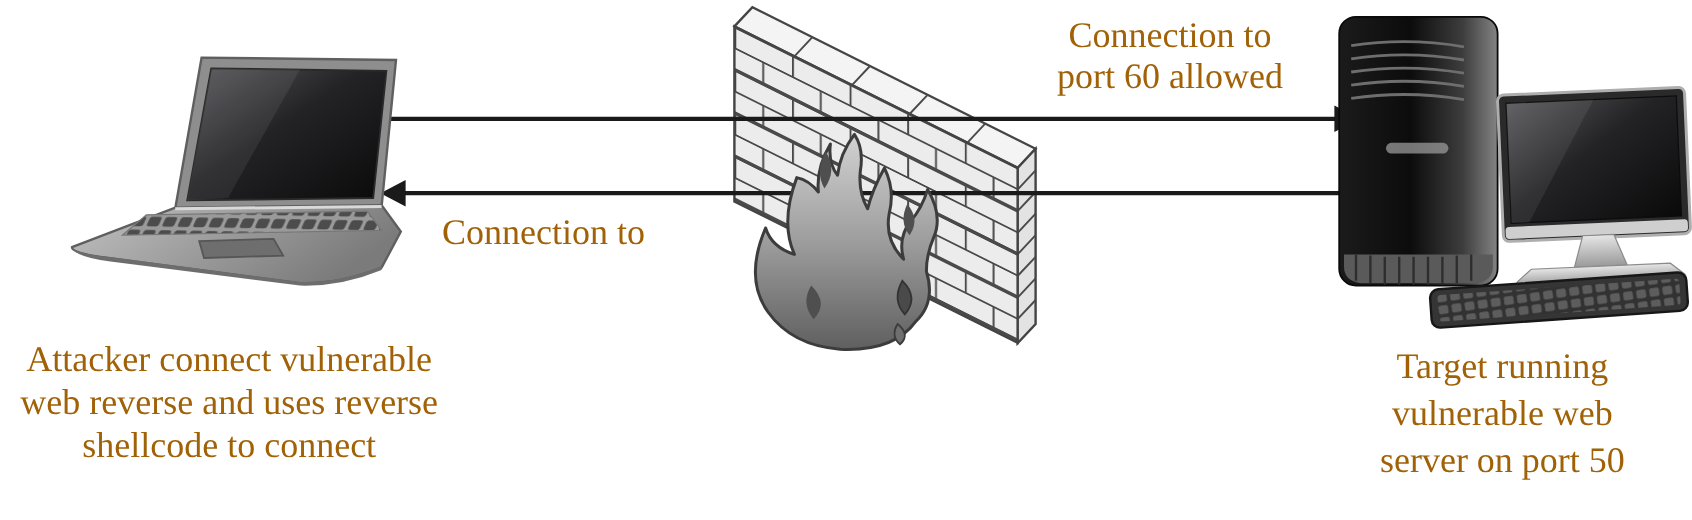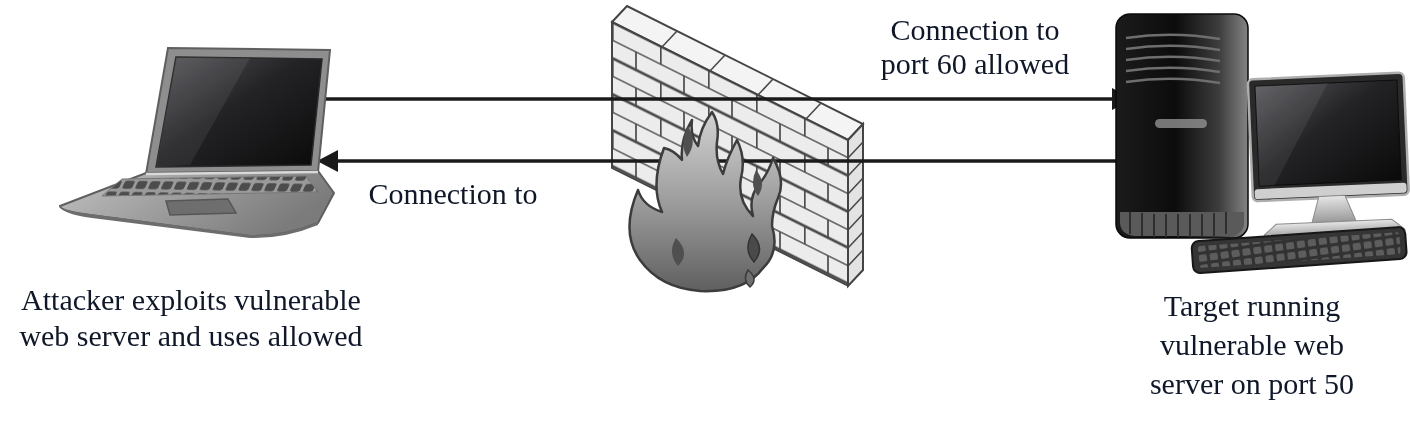--- a/index.html
+++ b/index.html
@@ -3,21 +3,21 @@
 <meta charset="utf-8">
 <style>
   html,body{margin:0;padding:0;background:#fff;}
   #stage{
     position:relative;width:1410px;height:433px;background:#ffffff;
     font-family:"Liberation Serif", serif;color:#231f20;overflow:hidden;
   }
   #diagram-svg{position:absolute;left:0;top:0;}
   .label{
     position:absolute;text-align:center;font-size:30px;line-height:36px;
-    color:#0f172a;white-space:nowrap;
+    color:#a16207;white-space:nowrap;
   }
   .label div{white-space:nowrap;}
   #top-arrow-label{left:840px;top:13px;width:270px;line-height:34px;}
   #bottom-arrow-label{left:322px;top:175px;width:262px;line-height:37px;}
   #attacker-caption{left:2px;top:282px;width:378px;line-height:36px;}
   #target-caption{left:1126px;top:286px;width:252px;line-height:39px;}
 </style>
 </head>
 <body>
 
@@ -142,22 +142,23 @@
   <div id="top-arrow-label" class="label">
     <div>Connection to</div>
     <div>port 60 allowed</div>
   </div>
 
   <div id="bottom-arrow-label" class="label">
     <div>Connection to</div>
   </div>
 
   <div id="attacker-caption" class="label">
-    <div>Attacker exploits vulnerable</div>
-    <div>web server and uses allowed</div>
+    <div>Attacker connect vulnerable</div>
+    <div>web reverse and uses reverse</div>
+    <div>shellcode to connect</div>
   </div>
 
   <div id="target-caption" class="label">
     <div>Target running</div>
     <div>vulnerable web</div>
     <div>server on port 50</div>
   </div>
 
 </div>
 

